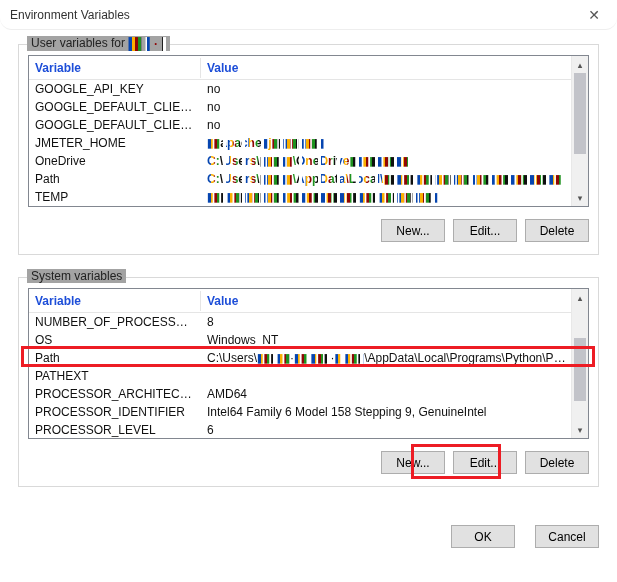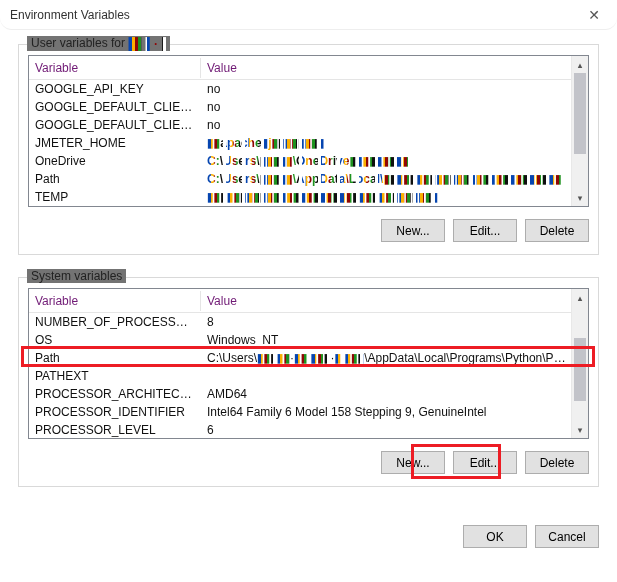--- a/index.html
+++ b/index.html
@@ -32,21 +32,21 @@
   .content { padding: 14px 18px 12px 18px; }
   .fieldset {
     border: 1px solid #d9d9d9;
     margin-bottom: 22px;
     padding: 10px 9px 12px 9px;
     position: relative;
   }
   .fieldset .legend {
     position: absolute;
     top: -9px; left: 8px;
-    background: #737373;
+    background: #a3a3a3;
     padding: 0 4px;
     font-size: 12px;
     color: #222;
   }
   .obf {
     display: inline-block;
     vertical-align: middle;
     background: repeating-linear-gradient(90deg,
       #1a4fa8 0 4px, #e6a700 4px 7px, #8c1a1a 7px 10px,
       #2f8f2f 10px 13px, #222 13px 16px, #fff 16px 19px);
@@ -66,22 +66,22 @@
   .th-row, .td-row {
     display: flex;
     align-items: center;
     height: 18px;
     font-size: 12px;
   }
   .th-row { height: 24px; border-bottom: 1px solid #e5e5e5; background: #fff; }
   .th-cell {
     padding: 3px 6px;
     border-right: 1px solid #e5e5e5;
-    color: #701a75;
-    font-weight: normal;
+    color: #1d4ed8;
+    font-weight: bold;
   }
   .col-var { width: 172px; flex: 0 0 172px; }
   .col-val { flex: 1 1 auto; min-width: 0; }
   .td-cell {
     padding: 1px 6px;
     white-space: nowrap;
     overflow: hidden;
     text-overflow: ellipsis;
     color: #111;
   }
@@ -118,21 +118,21 @@
     background: #e1e1e1;
     border: 1px solid #adadad;
     font-family: inherit;
     font-size: 12px;
     cursor: pointer;
     padding: 0;
   }
   .footerrow {
     display: flex;
     justify-content: flex-end;
-    gap: 8px;
+    gap: 20px;
     padding-right: 18px;
     margin-top: 4px;
   }
   .hl-row {
     position: absolute;
     border: 3px solid #ed1c24;
     pointer-events: none;
   }
   .hl-row.row-rect { left: 21px; width: 574px; height: 21px; }
   .hl-row.btn-rect { width: 90px; height: 35px; }

